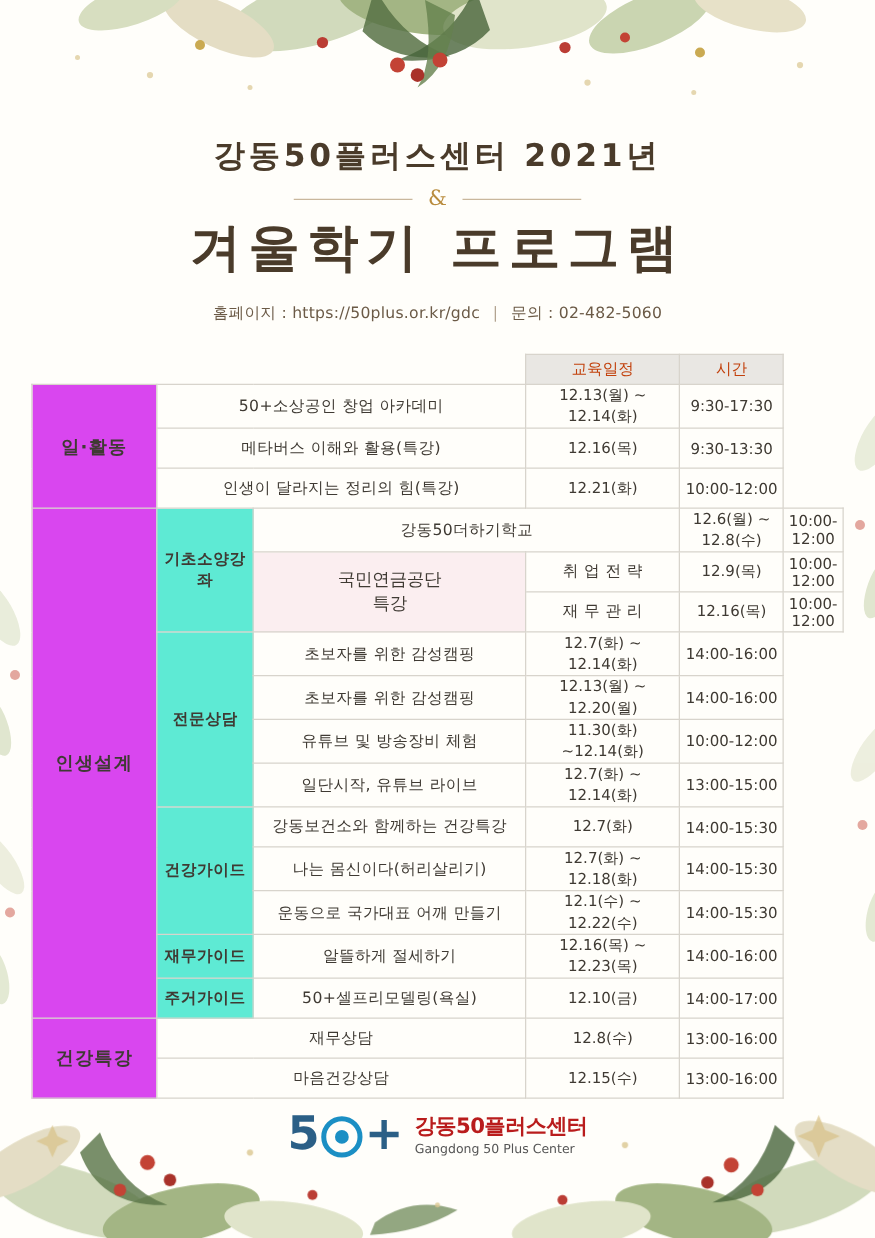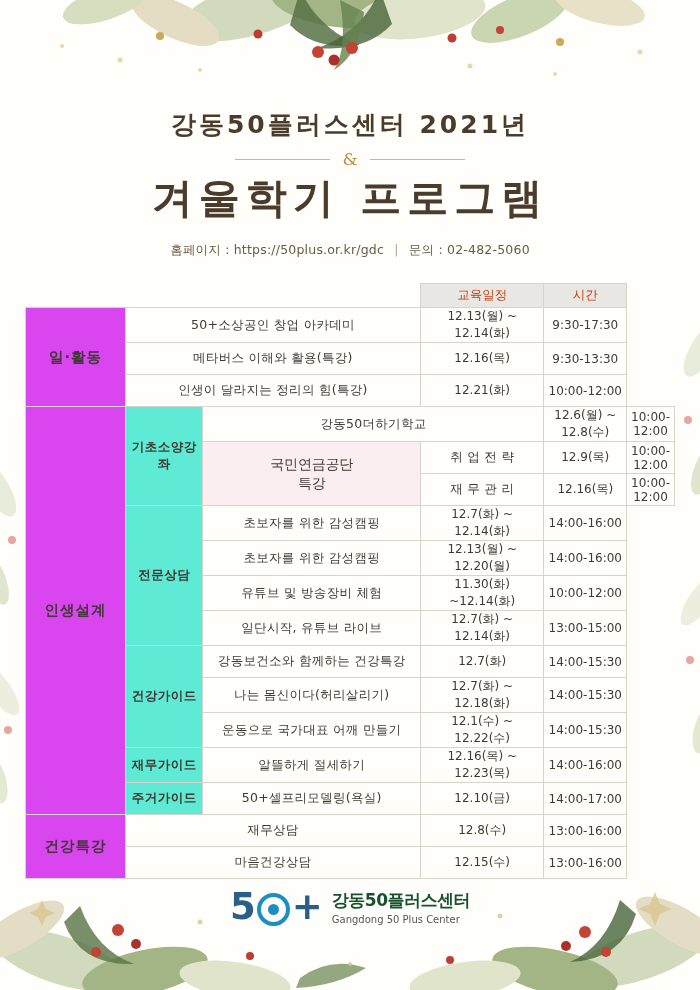--- a/index.html
+++ b/index.html
@@ -93,21 +93,21 @@
     width: 33px; height: 33px; border-radius: 50%;
     border: 4px solid #1b8fc4; display: inline-block;
     margin: 0 2px; position: relative; top: 3px;
   }
   .ring::after {
     content: ""; position: absolute; width: 11px; height: 11px;
     border-radius: 50%; background: #1b8fc4;
     top: 7px; left: 7px;
   }
   .logo-text { margin-left: 10px; text-align: left; }
-  .logo-text .kr { font-size: 17px; font-weight: bold; color: #14532d; letter-spacing: -0.5px; }
+  .logo-text .kr { font-size: 17px; font-weight: bold; color: #b91c1c; letter-spacing: -0.5px; }
   .logo-text .en { font-size: 10px; color: #555; margin-top: 2px; }
 </style>
 </head>
 <body>
 
 <div class="poster">
 
   <svg class="deco deco-top" viewBox="0 0 700 120" preserveAspectRatio="none">
     <g opacity="0.95">
       <ellipse cx="250" cy="20" rx="70" ry="26" fill="#cfd9b9" transform="rotate(-15 250 20)"></ellipse>

